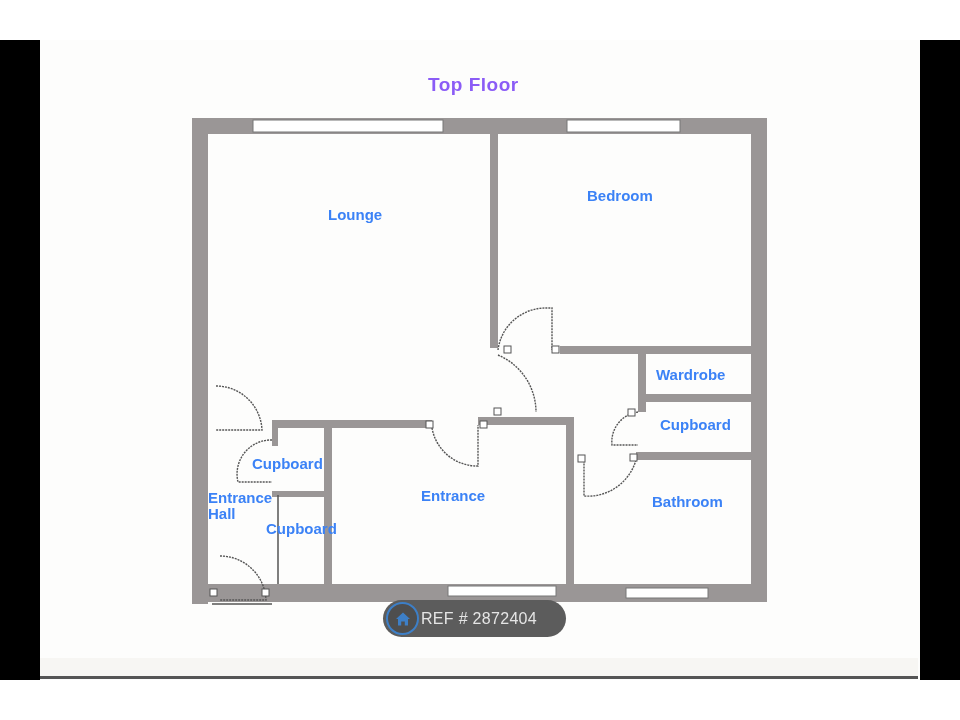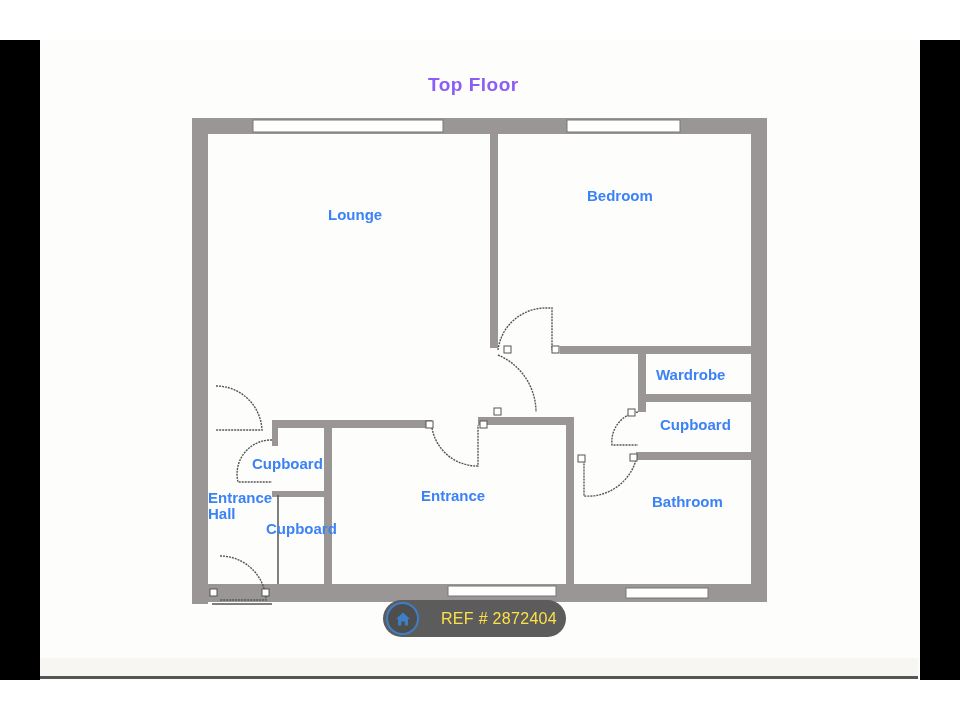--- a/index.html
+++ b/index.html
@@ -7,21 +7,21 @@
     .bar-left { position:absolute; left:0; top:40px; width:40px; height:640px; background:#000; }
     .bar-right { position:absolute; left:920px; top:40px; width:40px; height:640px; background:#000; }
     .sheet { position:absolute; left:40px; top:40px; width:880px; height:640px; background:#fdfdfc; }
     .sheet-strip { position:absolute; left:40px; top:658px; width:878px; height:18px; background:#f7f6f3; border-bottom:3px solid #555; }
     .plan-title { position:absolute; left:428px; top:74px; width:100px; text-align:left; font-size:19px; font-weight:bold; color:#8b5cf6; letter-spacing:0.5px; }
     svg.plan { position:absolute; left:0; top:0; }
     .wall { fill:#9a9696; }
     .room-label { position:absolute; font-family:Liberation Sans, sans-serif; font-weight:bold; font-size:15px; color:#3b82f6; white-space:nowrap; }
     .ref-badge { position:absolute; left:383px; top:600px; width:183px; height:37px; border-radius:19px; background:#5c5c5c; display:flex; align-items:center; }
     .ref-icon-ring { width:33px; height:33px; border-radius:50%; border:2px solid #3d7fc7; margin-left:3px; display:flex; align-items:center; justify-content:center; box-sizing:border-box; background:#4e4e4e; }
-    .ref-text { color:#fde047; font-size:16px; margin-left:22px; letter-spacing:0.3px; }
+    .ref-text { color:#e5e5e5; font-size:16px; margin-left:2px; letter-spacing:0.3px; }
   </style>
 </head>
 <body>
 
 <div class="bar-left"></div>
 <div class="bar-right"></div>
 <div class="sheet"></div>
 <div class="sheet-strip"></div>
 
 <div class="plan-title">Top Floor</div>

